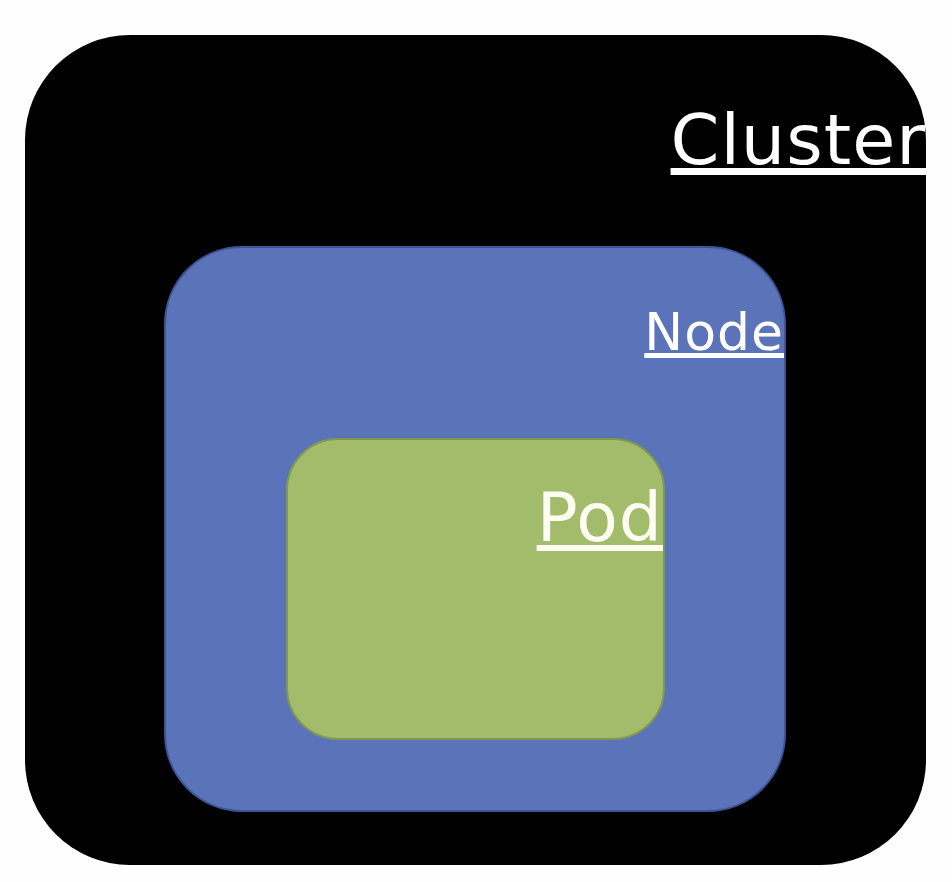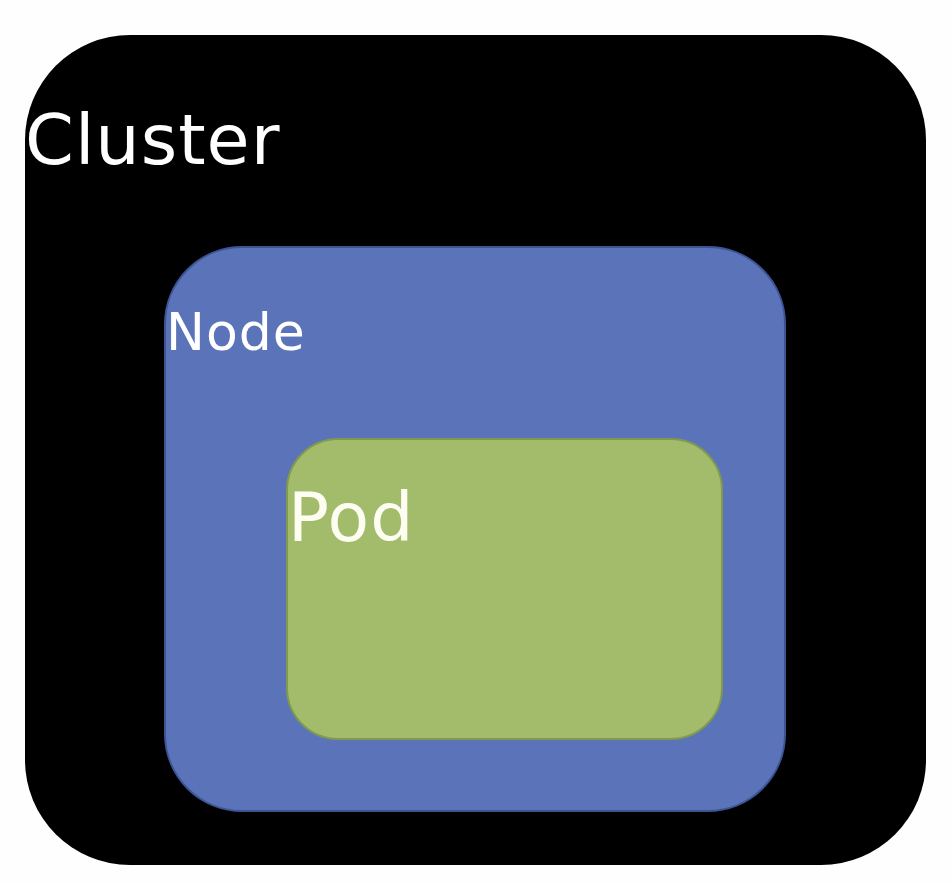--- a/index.html
+++ b/index.html
@@ -16,34 +16,35 @@
       background: #000000;
       border-radius: 105px;
     }
     .node {
       left: 164px; top: 246px; width: 622px; height: 566px;
       background: #5b74b9;
       border: 2px solid #3d5494;
       border-radius: 78px;
     }
     .pod {
-      left: 286px; top: 438px; width: 437px; height: 302px;
+      left: 286px; top: 438px; width: 379px; height: 302px;
       background: #a2bc6b;
       border: 2px solid #7f9a4f;
       border-radius: 52px;
     }
     .label {
       position: absolute;
       left: 0; right: 0;
-      text-align: left;
+      text-align: right;
       color: #ffffff;
       font-size: 70px;
       font-weight: normal;
       letter-spacing: 1px;
       line-height: 1;
+      text-decoration: underline;
     }
     .cluster-label { top: 70px; }
     .node-label { top: 58px; font-size: 52px; }
     .pod-label { top: 44px; font-size: 68px; color: #fdfdf2; }
   </style>
 </head>
 <body>
 
 <div class="box cluster" style="background: rgb(0, 0, 0);">
   <div class="label cluster-label">Cluster</div>

